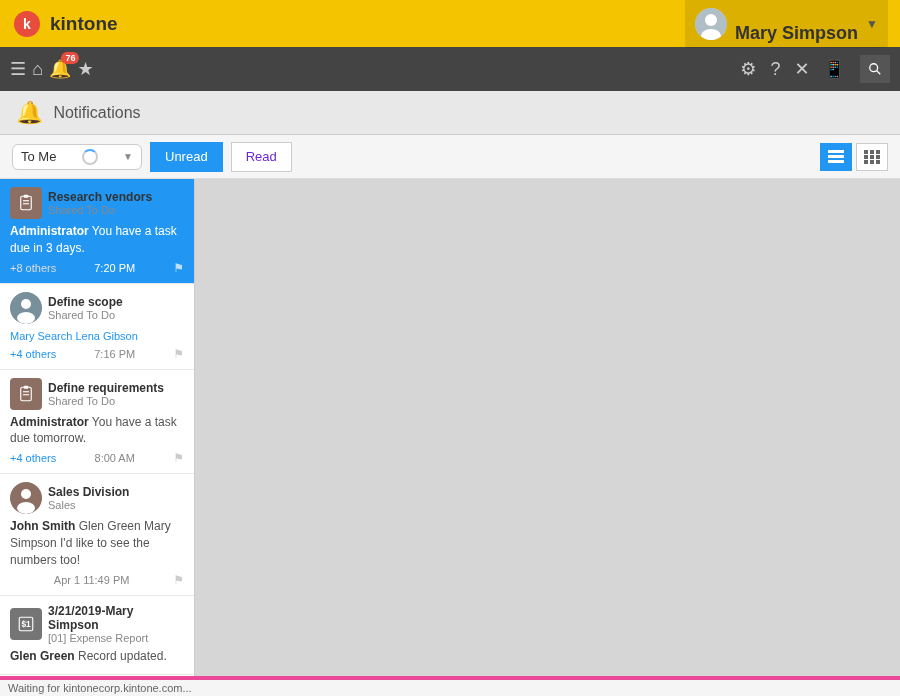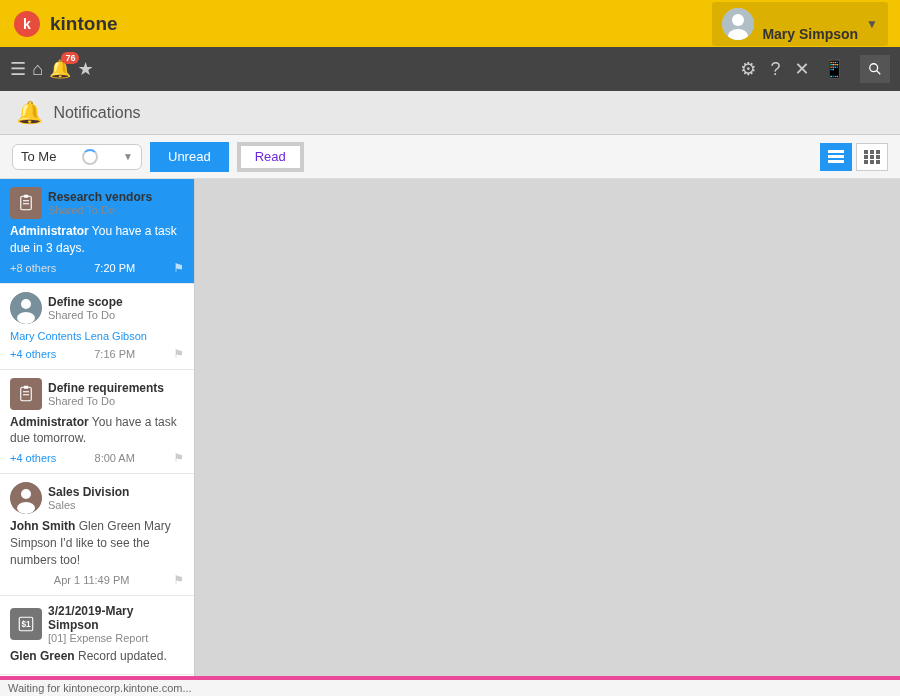--- a/index.html
+++ b/index.html
@@ -13,21 +13,21 @@
       align-items: center;
       justify-content: space-between;
       padding: 0 12px;
     }
     #logo-area { display: flex; align-items: center; gap: 8px; }
     #logo-icon { width: 30px; height: 30px; }
     #logo-text { font-size: 19px; font-weight: bold; color: #333; }
     #user-area { display: flex; align-items: center; gap: 8px; background: rgba(0,0,0,0.1); padding: 4px 10px; border-radius: 3px; cursor: pointer; }
     #user-avatar { width: 32px; height: 32px; border-radius: 50%; background: #ccc; overflow: hidden; display: flex; align-items: center; justify-content: center; }
     #user-avatar svg { width: 32px; height: 32px; }
-    #user-name { color: #333; font-weight: bold; font-size: 14px; margin-top: 20px; }
+    #user-name { color: #333; font-weight: bold; font-size: 18px; margin-top: 20px; }
     #chevron-down { color: #555; font-size: 12px; }
 
     
     #nav-bar {
       height: 44px;
       background: #444;
       display: flex;
       align-items: center;
       padding: 0 10px;
     }
@@ -85,21 +85,21 @@
       padding: 4px 8px; border-radius: 6px; cursor: pointer;
       min-width: 130px; justify-content: space-between;
     }
     #to-me-label { font-size: 13px; color: #333; }
     #spinner { width: 16px; height: 16px; border: 2px solid #ccc; border-top-color: #4da6ff; border-radius: 50%; animation: spin 0.8s linear infinite; }
     @keyframes spin { to { transform: rotate(360deg); } }
     #dropdown-chevron { color: #888; font-size: 10px; }
 
     .tab-btn {
       height: 30px; padding: 0 14px;
-      border: 4px solid #6d28d9; cursor: pointer;
+      border: 1px solid #6d28d9; cursor: pointer;
       font-size: 13px; background: #fff; color: #333;
     }
     #tab-unread { background: #2196f3; color: #fff; border-color: #2196f3; }
     #tab-read { background: #fff; color: #6d28d9; border-color: #ccc; }
 
     #view-toggle { margin-left: auto; display: flex; gap: 4px; }
     .view-btn { 
       width: 32px; height: 28px; background: #fff; 
       border: 1px solid #ccc; cursor: pointer;
       display: flex; align-items: center; justify-content: center;
@@ -291,21 +291,21 @@
             <circle cx="16" cy="12" r="5" fill="#fff"></circle>
             <ellipse cx="16" cy="26" rx="9" ry="6" fill="#fff"></ellipse>
           </svg>
         </div>
         <div>
           <div class="notif-app-name">Define scope</div>
           <div class="notif-app-sub">Shared To Do</div>
         </div>
       </div>
       <div>
-        <span class="notif-names">Mary Contents Lena Gibson</span>
+        <span class="notif-names">Mary Search Lena Gibson</span>
       </div>
       <div class="notif-bottom-row">
         <span class="notif-others">+4 others</span>
         <span class="notif-time">7:16 PM</span>
         <span class="flag-icon">⚑</span>
       </div>
     </div>
 
     <div class="notif-item">
       <div class="notif-top-row">

